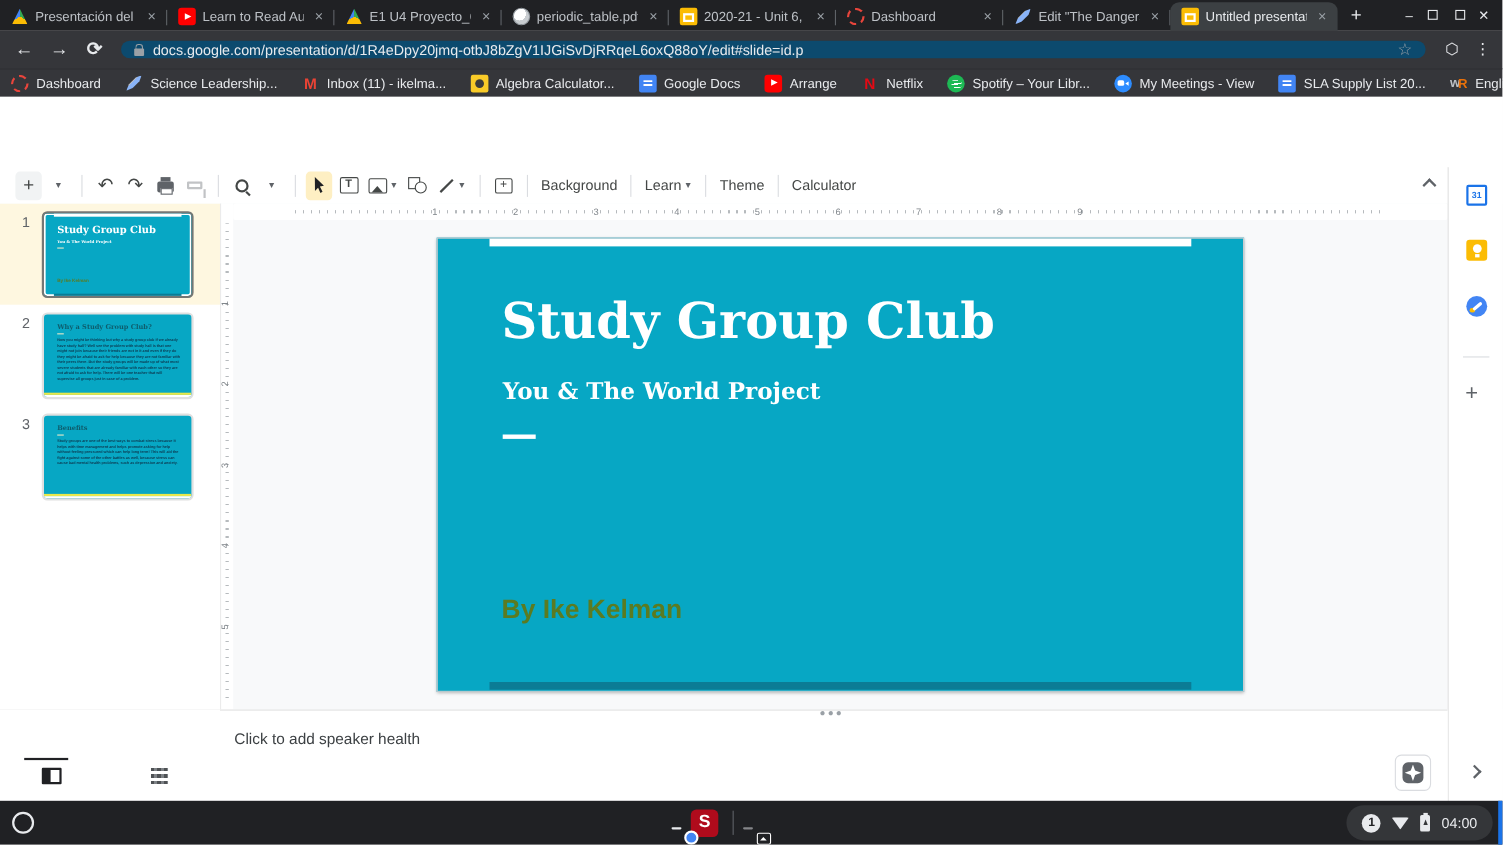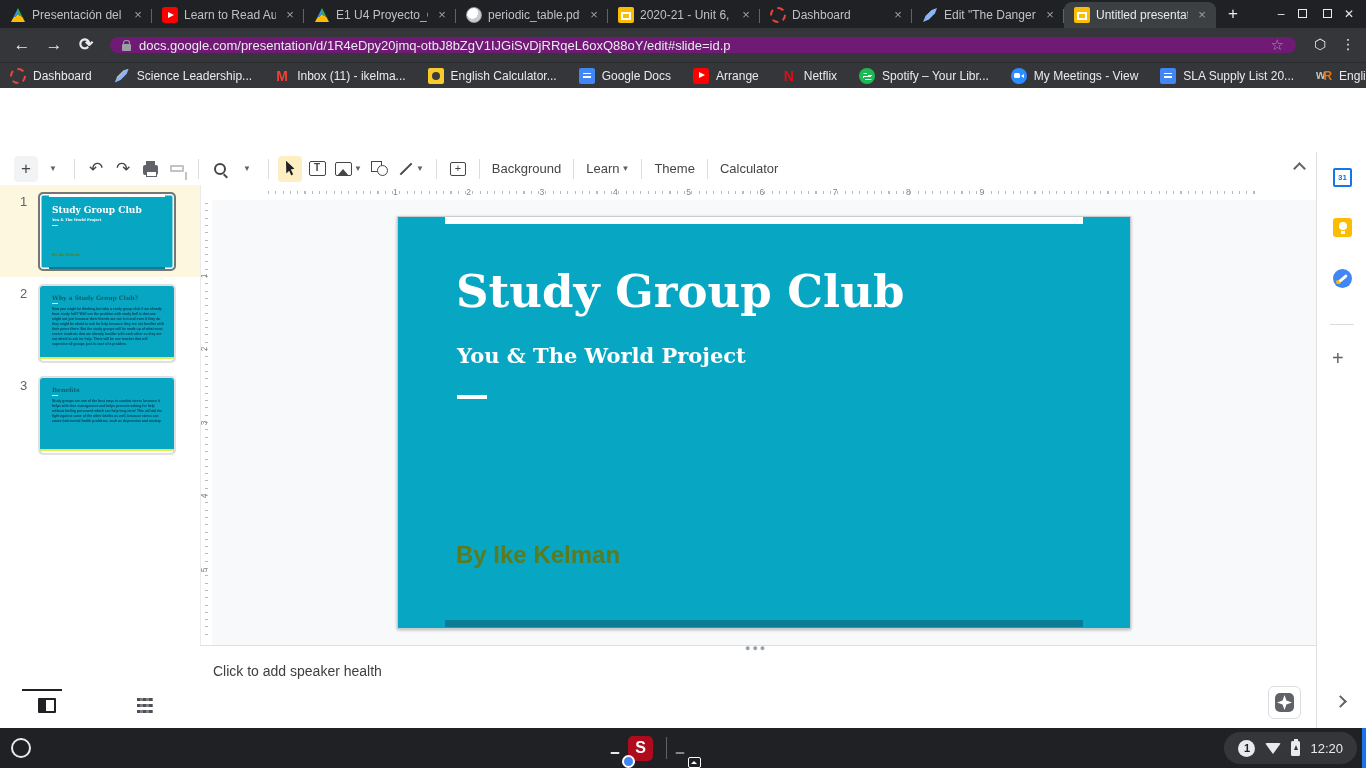--- a/index.html
+++ b/index.html
@@ -16,21 +16,21 @@
   .newtab-btn { width:26px; height:26px; margin-left:4px; color:#e8eaed; font-size:17px; text-align:center; line-height:24px; }
   #win-controls { margin-left:auto; display:flex; align-items:center; height:28px; }
   #win-controls span { width:34px; text-align:center; color:#e8eaed; font-size:12px; }
   .restore-glyph { position:relative; display:inline-block; width:9px; height:9px; }
   .restore-glyph::before { content:""; position:absolute; left:0; bottom:0; width:7px; height:7px; border:1px solid #e8eaed; }
   .restore-glyph::after { content:""; position:absolute; right:0; top:0; width:7px; height:7px; border:1px solid #e8eaed; }
 
   
   #chrome-toolbar { position:absolute; left:0; top:28px; width:1366px; height:34px; background:#35363a; display:flex; align-items:center; padding:0 8px; gap:4px; }
   .nav-btn { color:#e8eaed; font-size:17px; width:28px; height:28px; text-align:center; line-height:27px; flex:none; }
-  #omnibox { flex:1; height:16px; margin:0 6px; background:#701a75; border-radius:14px; display:flex; align-items:center; padding:0 12px; gap:8px; color:#e8eaed; font-size:13px; }
+  #omnibox { flex:1; height:16px; margin:0 6px; background:#0c4a6e; border-radius:14px; display:flex; align-items:center; padding:0 12px; gap:8px; color:#e8eaed; font-size:13px; }
   #omnibox .url { flex:1; white-space:nowrap; overflow:hidden; color:#e8eaed; }
   .lock { position:relative; display:inline-block; width:9px; height:7px; background:currentColor; border-radius:1px; margin-top:4px; color:#9aa0a6; flex:none; }
   .lock::before { content:""; position:absolute; left:1px; top:-4px; width:5px; height:5px; border:1.5px solid currentColor; border-bottom:none; border-radius:3px 3px 0 0; }
   .star-glyph { color:#9aa0a6; font-size:15px; }
   .puzzle { color:#e8eaed; font-size:14px; }
   .kebab { color:#e8eaed; font-size:14px; letter-spacing:0; width:20px; text-align:center; }
 
   
   #bookmarks { position:absolute; left:0; top:62px; width:1366px; height:26px; background:#35363a; display:flex; align-items:center; padding:0 10px; gap:22px; border-top:1px solid #2a2b2e; }
   .bookmark { display:flex; align-items:center; gap:7px; color:#e8eaed; font-size:12px; white-space:nowrap; flex:none; }
@@ -286,21 +286,21 @@
         <div class="bookmark">
           <span class="ic pen-icon"></span>
           <span>Science Leadership...</span>
         </div>
         <div class="bookmark">
           <span class="ic gmail-icon"></span>
           <span>Inbox (11) - ikelma...</span>
         </div>
         <div class="bookmark">
           <span class="ic algebra-icon"></span>
-          <span>English Calculator...</span>
+          <span>Algebra Calculator...</span>
         </div>
         <div class="bookmark">
           <span class="ic docs-icon"></span>
           <span>Google Docs</span>
         </div>
         <div class="bookmark">
           <span class="ic youtube-icon"></span>
           <span>Arrange</span>
         </div>
         <div class="bookmark">
@@ -533,18 +533,18 @@
     <div id="shelf-center">
       <span style="position:relative;"><span class="chrome-ball"></span><span class="run-dash" style="bottom:-6px;"></span></span>
       <span class="schoology-icon">S</span>
       <span class="shelf-sep"></span>
       <span style="position:relative;"><span class="gallery-icon"></span><span class="run-dash dim" style="bottom:-6px;"></span></span>
     </div>
     <div id="status-tray">
       <span class="notif-badge">1</span>
       <span class="wifi-glyph"></span>
       <span class="battery-glyph"></span>
-      <span id="clock">12:20</span>
+      <span id="clock">04:00</span>
     </div>
   </div>
   <div id="edge-strip"></div>
 
 </div>
 
 </body></html>

